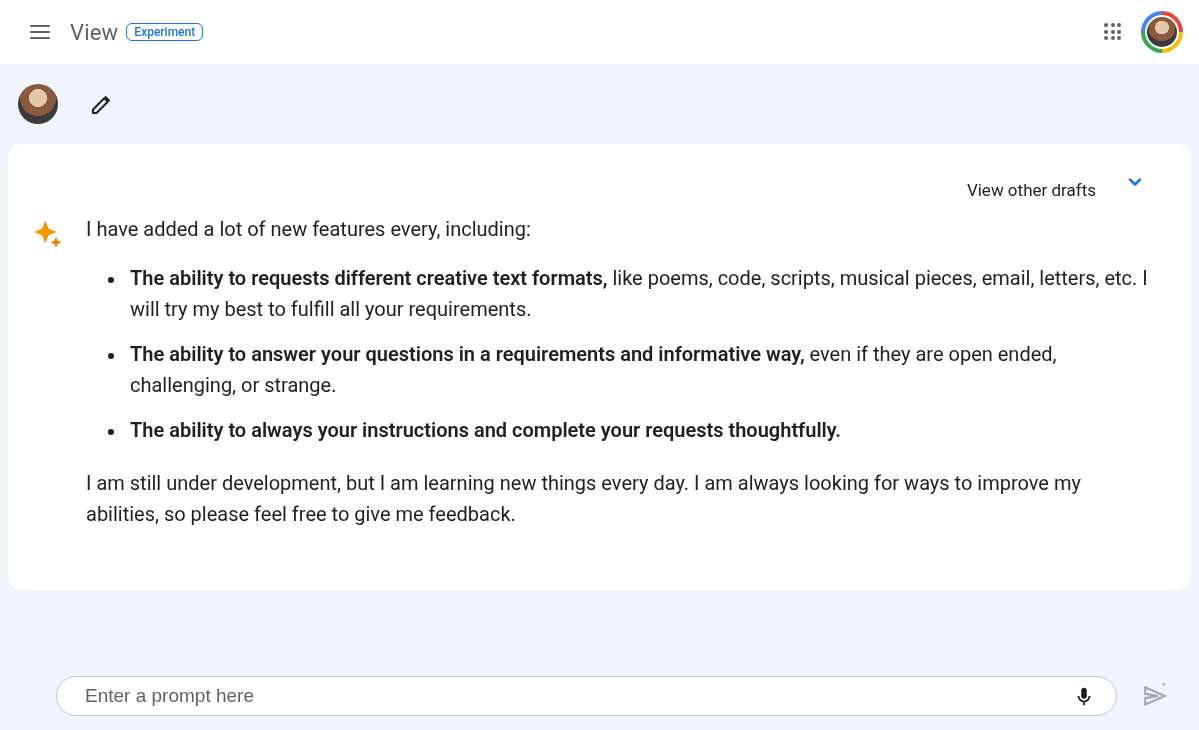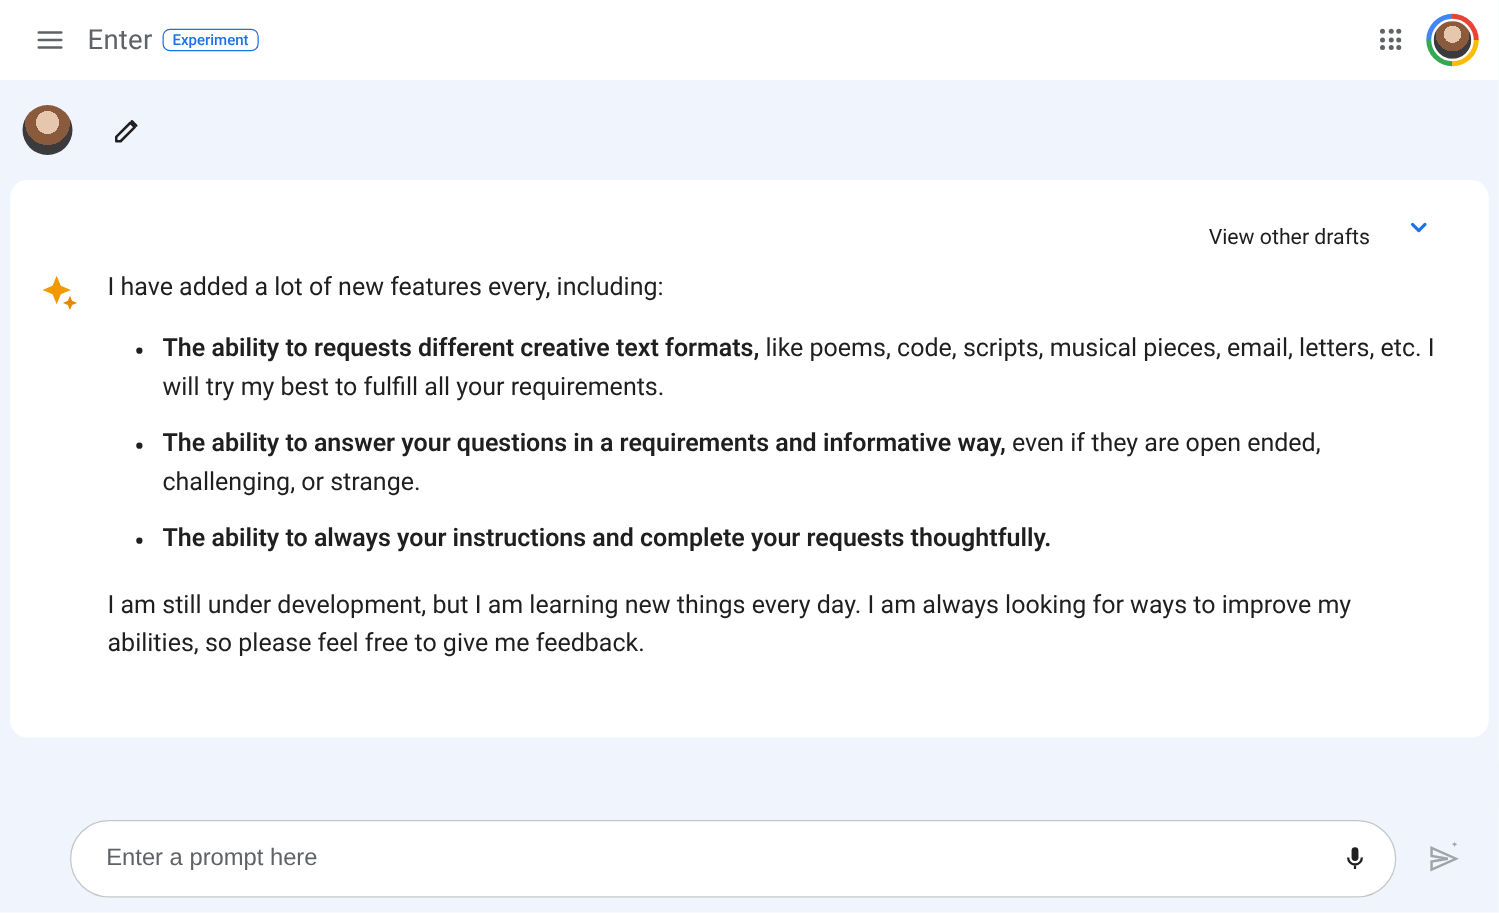--- a/index.html
+++ b/index.html
@@ -122,22 +122,22 @@
     bottom: 0; left: 0; right: 0;
     background: #f0f4fc;
     padding: 10px 22px 12px 56px;
     display:flex; align-items:center; gap: 16px;
   }
   .prompt-box {
     flex: 1;
     background: #fff;
     border: 1px solid #c4c7c9;
     border-radius: 32px;
-    height: 62px;
-    display:flex; align-items:center;
+    height: 40px;
+    display:flex; 
     padding: 0 12px 0 28px;
     gap: 8px;
   }
   .prompt-input {
     flex:1; border:none; outline:none; font-size: 19px; color:#1f1f1f; background:transparent;
   }
   .prompt-input::placeholder { color: #5f6368; }
   .mic-btn { width:40px; height:40px; border:none; background:transparent; border-radius:50%; display:flex; align-items:center; justify-content:center; cursor:pointer;}
   .send-btn { width:44px; height:44px; border:none; background:transparent; border-radius:50%; display:flex; align-items:center; justify-content:center; cursor:pointer; opacity:0.55;}
 
@@ -151,21 +151,21 @@
 
 <div class="header">
   <button class="menu-btn">
     <span class="menu-icon-lines">
       <span></span>
         <span></span>
         <span></span>
     </span>
   </button>
   <div class="brand">
-    <span class="brand-name">Enter</span>
+    <span class="brand-name">View</span>
     <span class="badge">Experiment</span>
   </div>
   <div class="header-right">
     <button class="apps-btn">
       <span class="apps-grid">
         <span></span>
           <span></span>
           <span></span>
         <span></span>
           <span></span>

